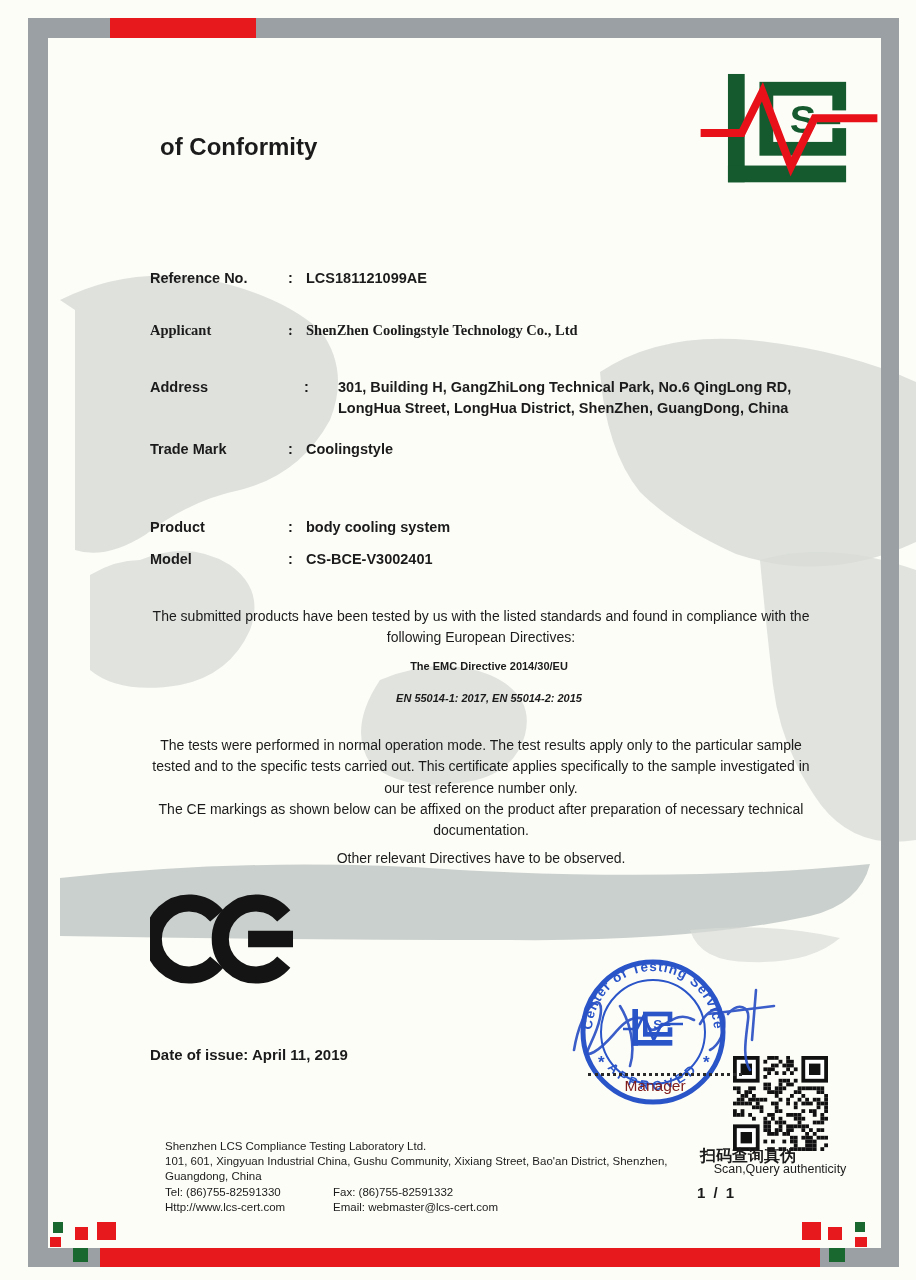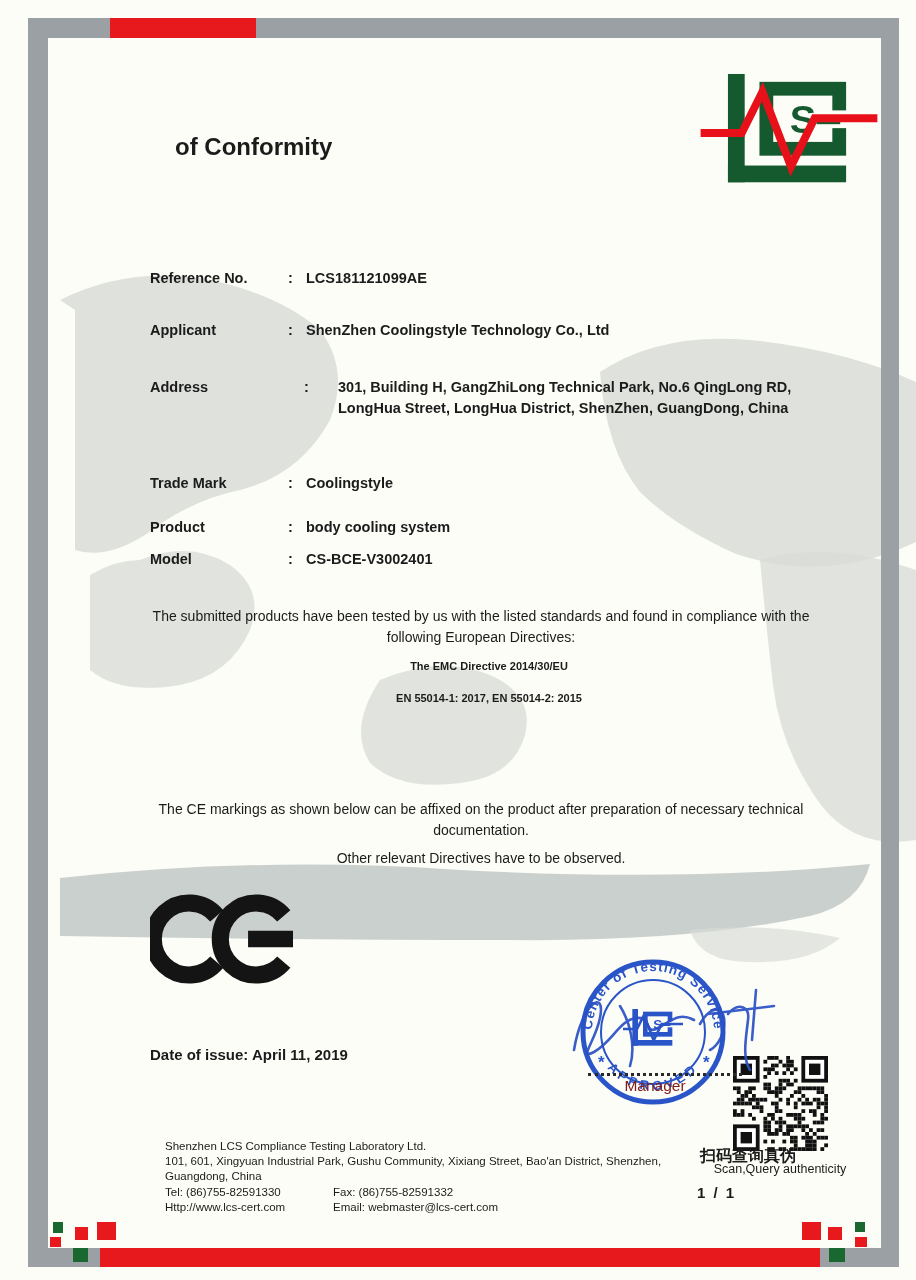--- a/index.html
+++ b/index.html
@@ -11,21 +11,21 @@
   .bar{position:absolute;background:#9aa0a4;}
   .bar-red{position:absolute;background:#e8191d;}
   .sq{position:absolute;}
   .sq.red{background:#e8191d;}
   .sq.green{background:#18682f;}
   
   .map{position:absolute;left:0;top:0;z-index:0;}
   
   .title-block{position:absolute;left:160px;top:130px;z-index:2;}
   .title-main{font-size:37px;font-weight:700;letter-spacing:1px;line-height:1.05;}
-  .title-sub{font-size:24px;font-weight:700;margin-top:3px;margin-left:15px;}
+  .title-sub{font-size:24px;font-weight:700;margin-top:3px;}
   .logo{position:absolute;left:698px;top:72px;z-index:2;}
   
   .field-row{position:absolute;left:150px;width:668px;display:grid;
     grid-template-columns:138px 18px auto;z-index:2;
     font-size:14.5px;font-weight:700;line-height:1.42;}
   .field-value{white-space:pre-line;}
   
   .para{position:absolute;left:150px;width:662px;font-size:14px;line-height:1.52;z-index:2;text-align:center;}
   .para.bold{font-weight:700;font-size:11px;margin-left:8px;}
   
@@ -104,50 +104,51 @@
 
   <div class="title-block">
     <div class="title-sub">of Conformity</div>
   </div>
 
   <div class="field-row" style="top:268px;">
     <span>Reference No.</span>
     <span>:</span>
     <span class="field-value">LCS181121099AE</span>
   </div>
-  <div class="field-row" style="top:320px;">
+  <div class="field-row" style="top:320px;font-family:Liberation Serif, serif;">
     <span>Applicant</span>
     <span>:</span>
     <span class="field-value">ShenZhen Coolingstyle Technology Co., Ltd</span>
   </div>
   <div class="field-row" style="top:377px;gap:16px;">
     <span>Address</span>
     <span>:</span>
     <span class="field-value">301, Building H, GangZhiLong Technical Park, No.6 QingLong RD,
 LongHua Street, LongHua District, ShenZhen, GuangDong, China</span>
   </div>
-  <div class="field-row" style="top:439px;margin-top:34px;">
+  <div class="field-row" style="top:439px;">
     <span>Trade Mark</span>
     <span>:</span>
     <span class="field-value">Coolingstyle</span>
   </div>
   <div class="field-row" style="top:483px;margin-top:34px;">
     <span>Product</span>
     <span>:</span>
     <span class="field-value">body cooling system</span>
   </div>
   <div class="field-row" style="top:549px;">
     <span>Model</span>
     <span>:</span>
     <span class="field-value">CS-BCE-V3002401</span>
   </div>
 
   <div class="para" style="top:606px;">The submitted products have been tested by us with the listed standards and found in compliance with the following European Directives:</div>
   <div class="para bold" style="top:658px;">The EMC Directive 2014/30/EU</div>
-  <div class="para bold" style="top:690px;">EN 55014-1: 2017, EN 55014-2: 2015</div>
+  <div class="para bold" style="top:690px;font-style:italic;">EN 55014-1: 2017, EN 55014-2: 2015</div>
+  <div class="para" style="top:735px;">The tests were performed in normal operation mode. The test results apply only to the particular sample tested and to the specific tests carried out. This certificate applies specifically to the sample investigated in our test reference number only.</div>
   <div class="para" style="top:799px;">The CE markings as shown below can be affixed on the product after preparation of necessary technical documentation.</div>
   <div class="para" style="top:848px;">Other relevant Directives have to be observed.</div>
 
   <svg class="ce" width="152" height="106" viewBox="0 0 186 110">
     <g stroke="#141414" stroke-width="21" fill="none">
       <path d="M 81.7 26.7 A 44 44 0 1 0 81.7 83.3"></path>
       <path d="M 163.7 26.7 A 44 44 0 1 0 163.7 83.3"></path>
       <path d="M 120 55 H 175" stroke-width="20"></path>
     </g>
   </svg>
@@ -396,21 +397,21 @@
       <rect x="80" y="8" width="12" height="12" fill="#111"></rect>
       <rect x="0" y="72" width="28" height="28" fill="#111"></rect>
       <rect x="4" y="76" width="20" height="20" fill="#fff"></rect>
       <rect x="8" y="80" width="12" height="12" fill="#111"></rect>
     </svg>
   <div class="qr-caption-zh">扫码查询真伪</div>
   <div class="qr-caption-en">Scan,Query authenticity</div>
 
   <div class="footer">
     <div>Shenzhen LCS Compliance Testing Laboratory Ltd.</div>
-    <div>101, 601, Xingyuan Industrial Park, Gushu Community, Xixiang Street, Bao'an District, Shenzhen,</div>
+    <div>101, 601, Xingyuan Industrial China, Gushu Community, Xixiang Street, Bao'an District, Shenzhen,</div>
     <div>Guangdong, China</div>
     <div class="footer-cols">
       <span>Tel: (86)755-82591330</span>
       <span>Fax: (86)755-82591332</span>
       <span>Http://www.lcs-cert.com</span>
       <span>Email: webmaster@lcs-cert.com</span>
     </div>
   </div>
 
   <div class="page-num">1 / 1</div>

